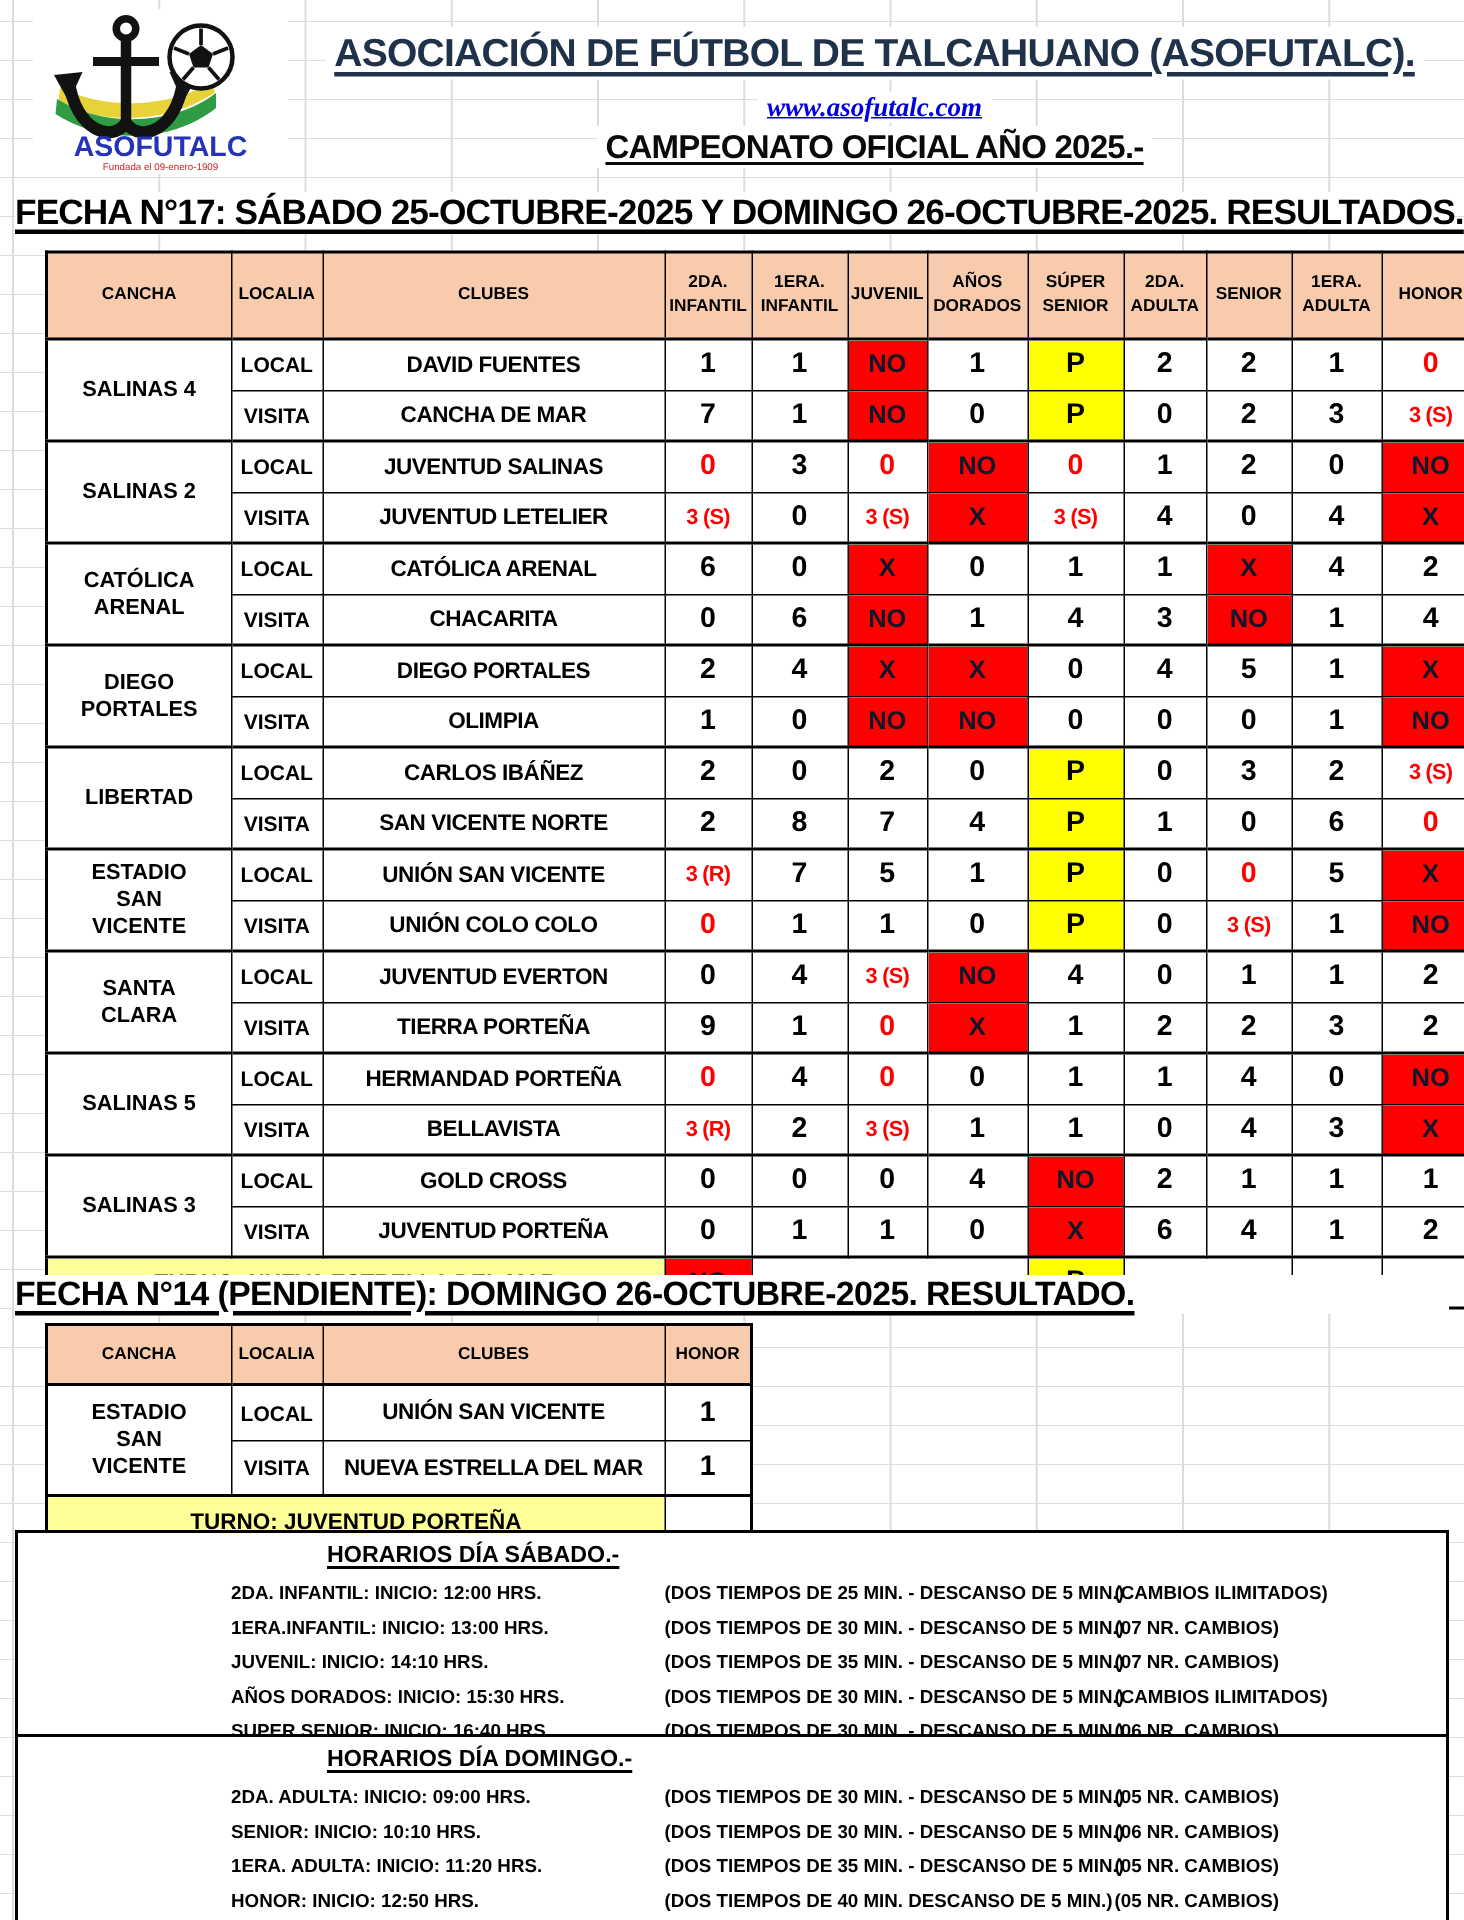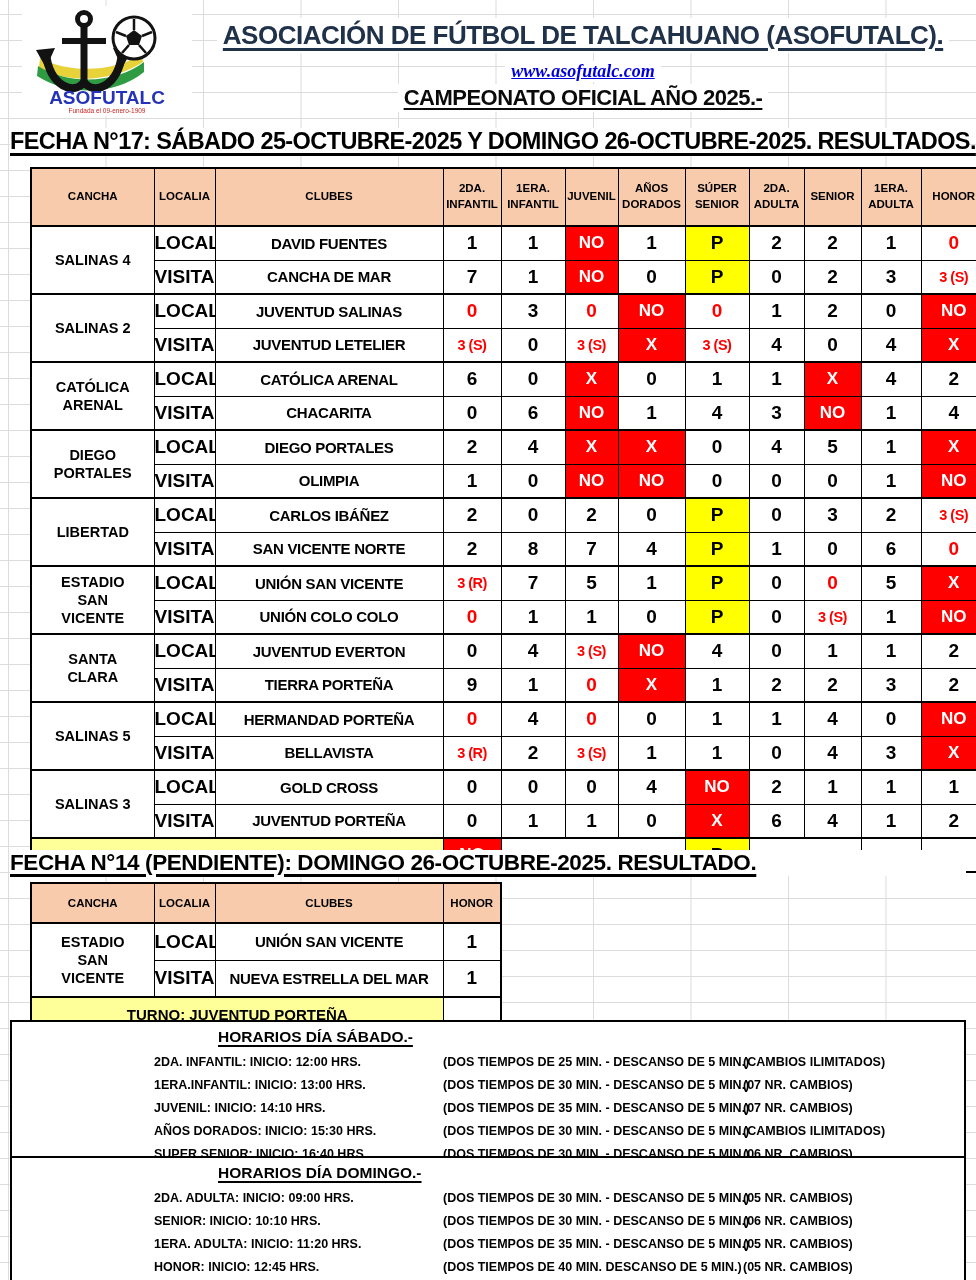--- a/index.html
+++ b/index.html
@@ -49,26 +49,26 @@
   .results-table th {
     background:#f8cbad; border:1px solid #000; border-bottom:2px solid #000;
     font-size:11.5px; font-weight:bold; line-height:1.35; padding:2px 1px; color:#000;
   }
   .results-table td, .pend-table td { border:1px solid #000; text-align:center; vertical-align:middle; overflow:hidden; }
   tr.head-row { height:58px; }
   .results-table tbody tr { height:34px; }
   tr.group-start td { border-top:2px solid #000; }
   tr.group-inner td { border-top:1px solid #555; }
   td.cancha  { font-size:14.5px; font-weight:bold; line-height:1.25; padding:0 18px; }
-  td.localia { font-size:19px;  font-weight:bold; }
+  td.localia { font-size:14px;  font-weight:bold; }
   td.club    { font-size:15px;  font-weight:bold; letter-spacing:-0.3px; }
   td.res     { font-size:19px;  font-weight:bold; color:#000; }
   td.res.long { font-size:14.5px; letter-spacing:-0.5px; }
   td.red-text { color:#ff0000; }
-  td.red-bg   { background:#ff0000; color:#ffffff; font-size:17px; }
+  td.red-bg   { background:#ff0000; color:#0f172a; font-size:17px; }
   td.yellow-bg { background:#ffff00; color:#000; }
   tr.turno-row { height:38px; }
   tr.turno-row td { border-top:2px solid #000; }
   td.turno-label { background:#ffff99; font-size:15px; font-weight:bold;text-align:center; }
   td.legend-text { text-align:left; padding-left:8px; font-size:12.5px; font-weight:bold; }
   td.ghost { border-left:1px solid #bbb; }
 
   .fecha14-title {
     position:absolute; left:10px; top:850px; width:956px; text-align:left;
     background:#fff; font-size:22.5px; font-weight:bold; white-space:nowrap; letter-spacing:-0.4px;
@@ -514,20 +514,20 @@
           <span class="h-col1">SENIOR: INICIO: 10:10 HRS.</span>
           <span class="h-col2">(DOS TIEMPOS DE 30 MIN. - DESCANSO DE 5 MIN.)</span>
           <span class="h-col3">(06 NR. CAMBIOS)</span>
         </div>
         <div class="h-row">
           <span class="h-col1">1ERA. ADULTA: INICIO: 11:20 HRS.</span>
           <span class="h-col2">(DOS TIEMPOS DE 35 MIN. - DESCANSO DE 5 MIN.)</span>
           <span class="h-col3">(05 NR. CAMBIOS)</span>
         </div>
         <div class="h-row">
-          <span class="h-col1">HONOR: INICIO: 12:45 HRS.</span>
+          <span class="h-col1">HONOR: INICIO: 12:50 HRS.</span>
           <span class="h-col2">(DOS TIEMPOS DE 40 MIN. DESCANSO DE 5 MIN.)</span>
           <span class="h-col3">(05 NR. CAMBIOS)</span>
         </div>
       </div>
   </div>
 
 </div>
 
 </body></html>

